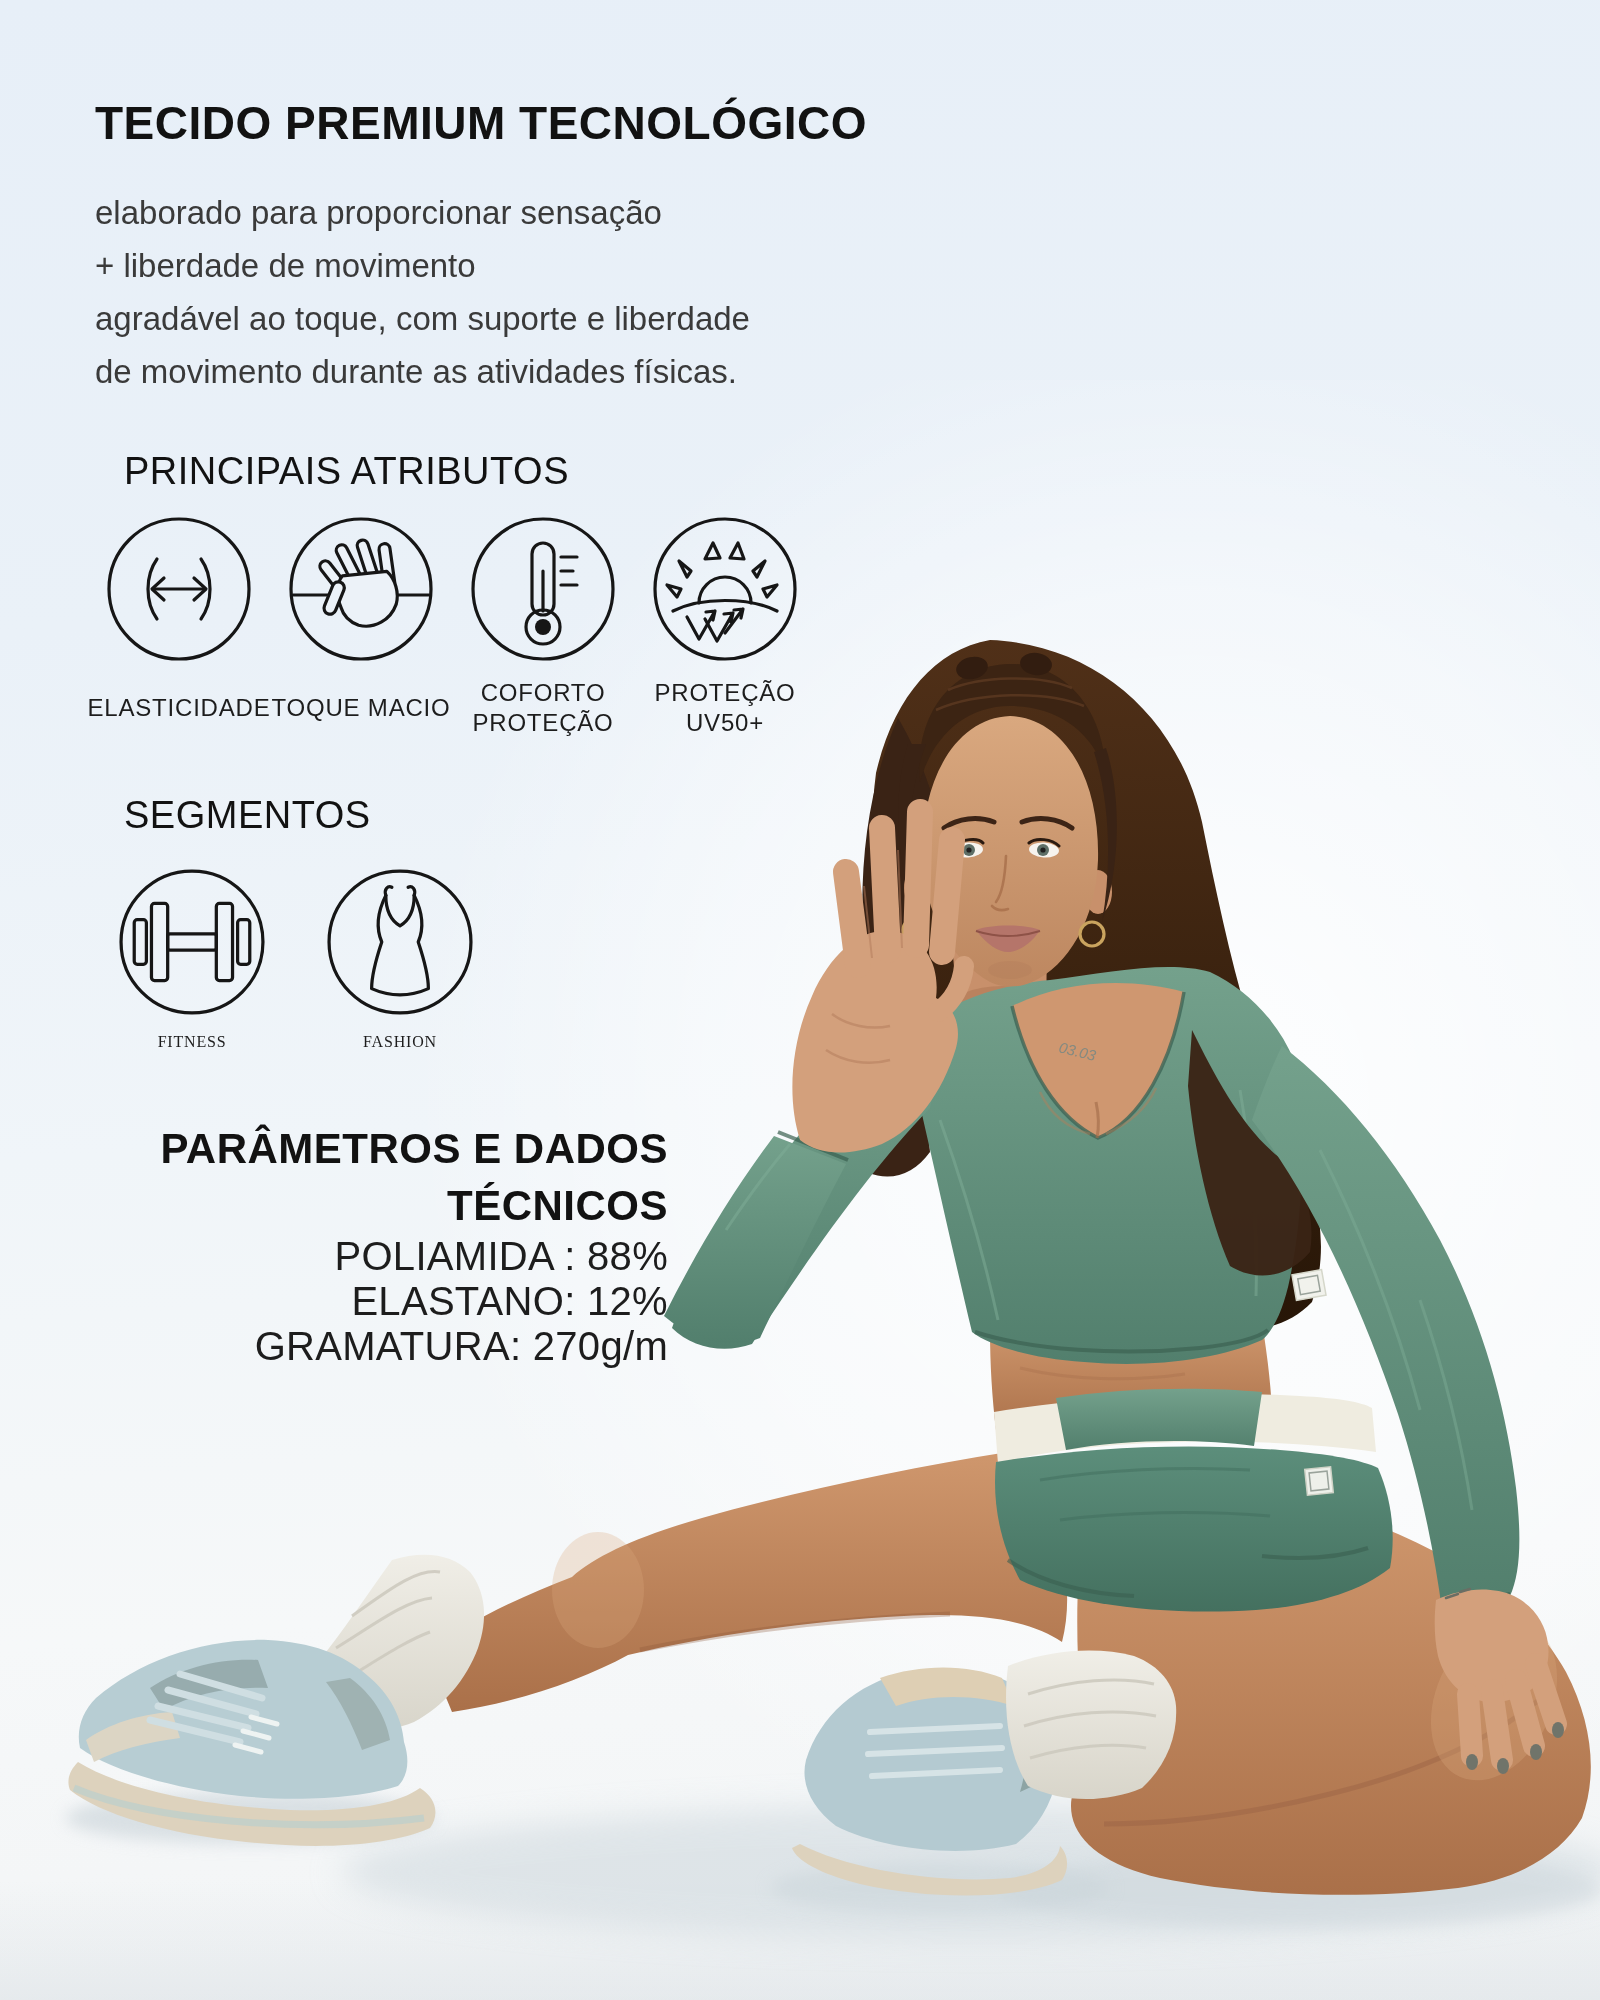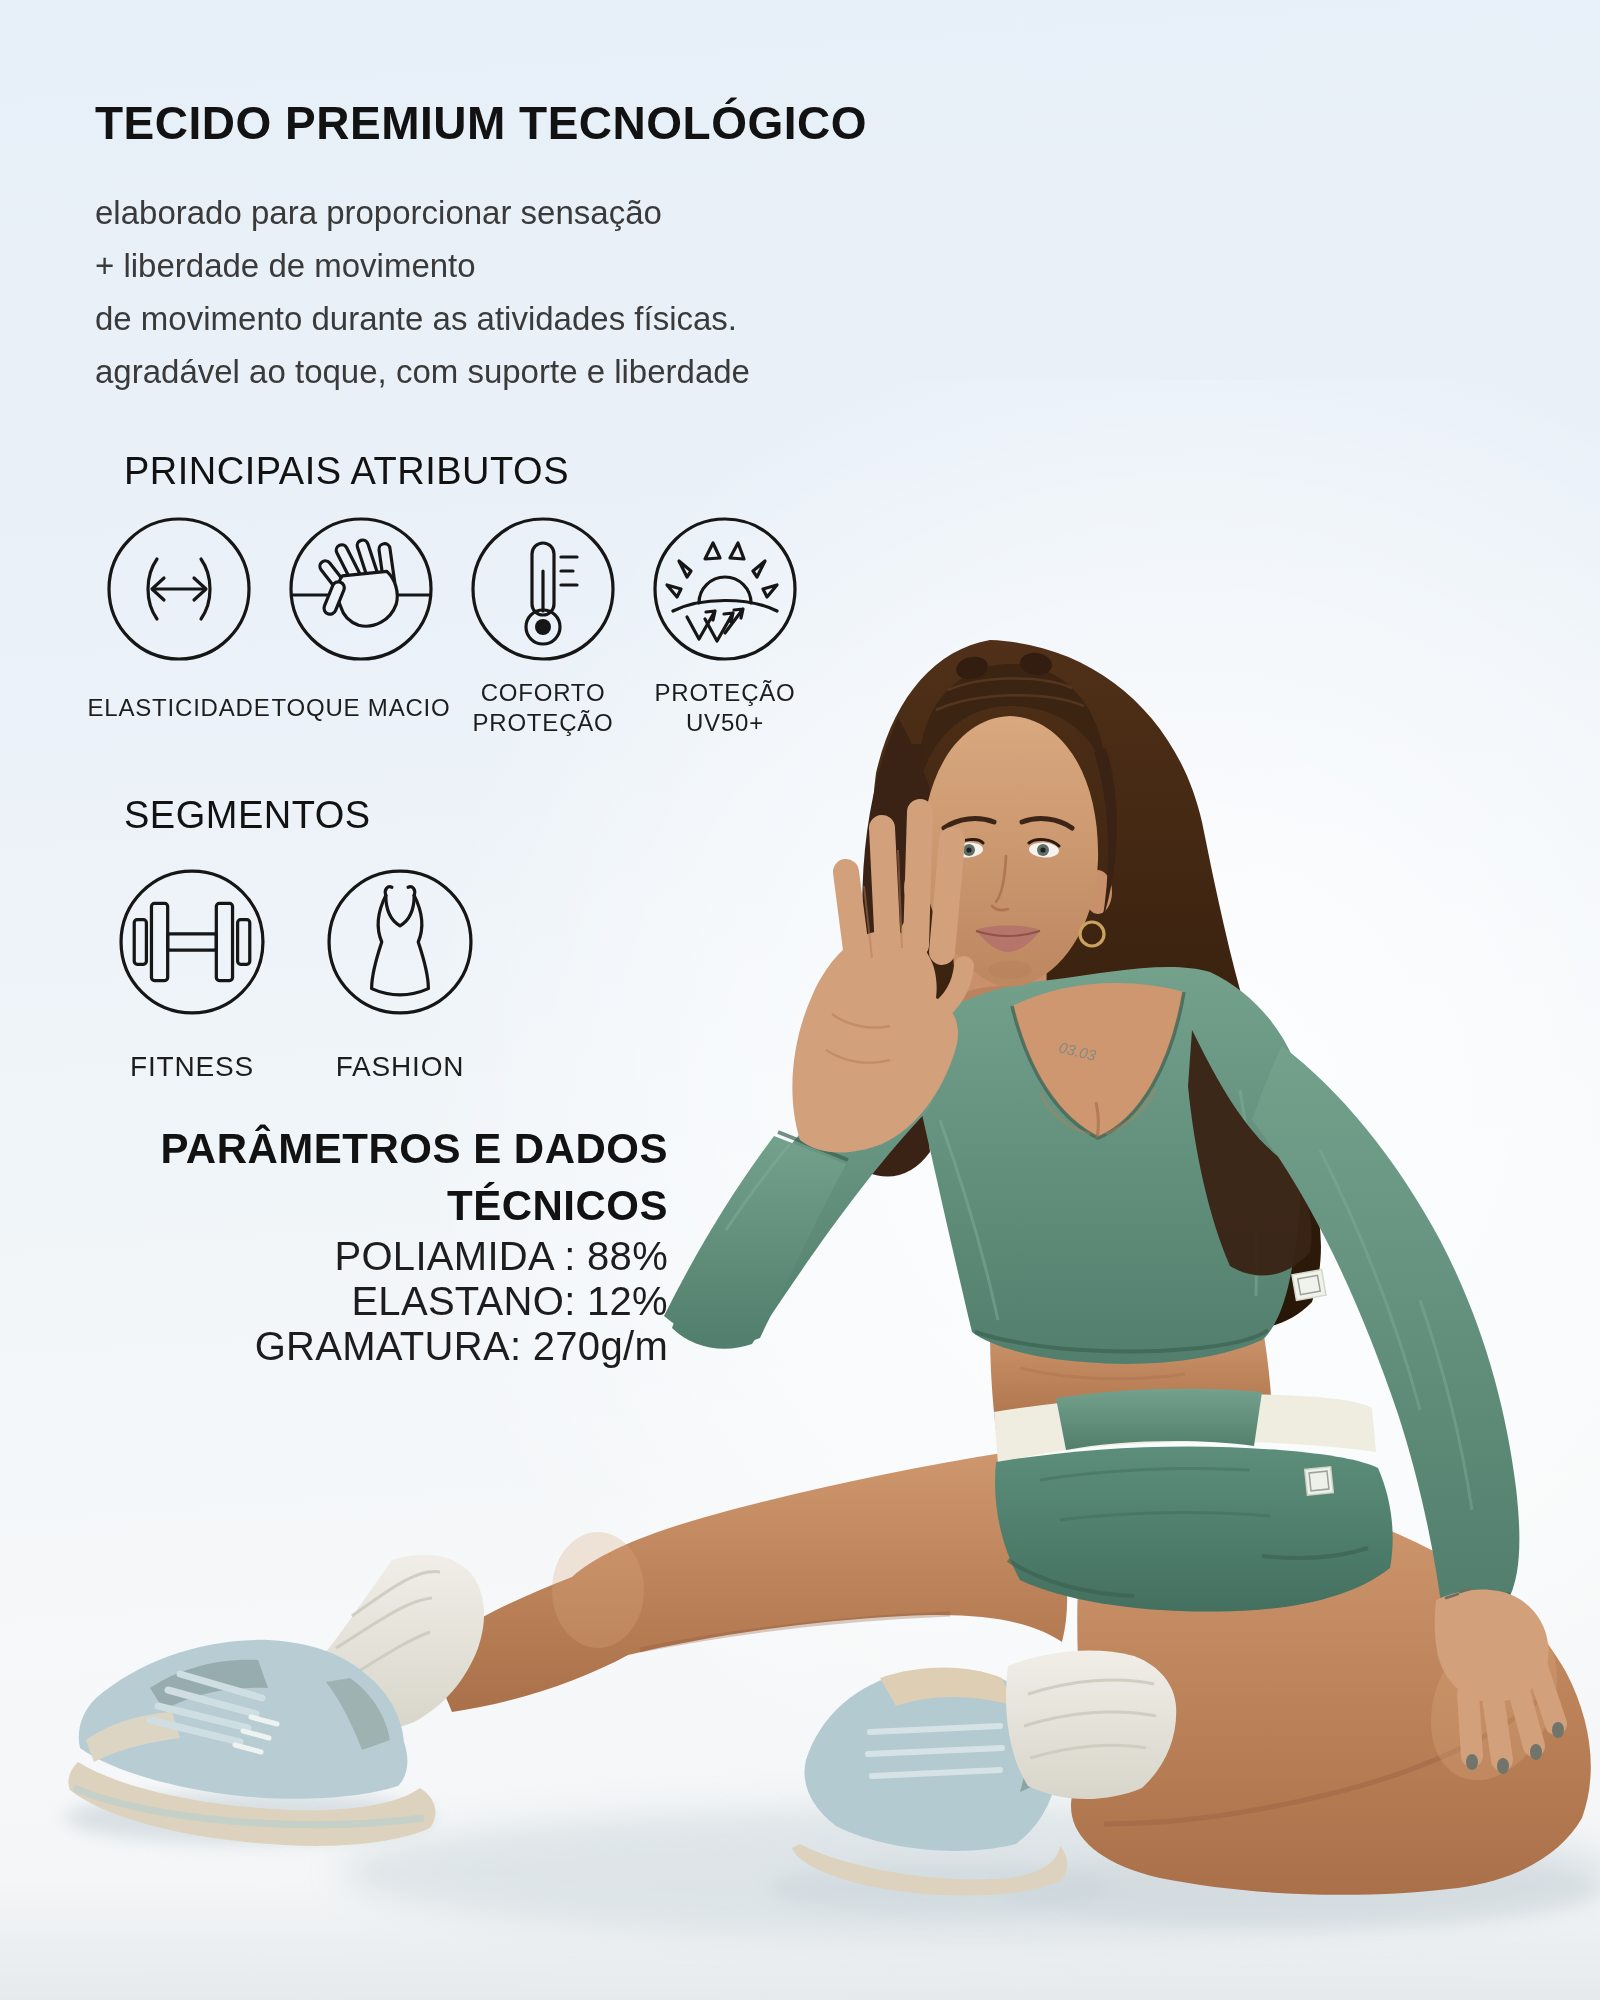--- a/index.html
+++ b/index.html
@@ -29,21 +29,21 @@
   .attributes h2{margin-bottom:22px;}
   .icon-row{display:flex;}
   .attr-item{width:182px;display:flex;flex-direction:column;align-items:center;}
   .attr-item .circle-icon{width:148px;height:148px;}
   .attr-label{margin-top:14px;height:62px;display:flex;flex-direction:column;justify-content:center;align-items:center;
     font-size:24px;font-weight:500;letter-spacing:.8px;color:#1d1d1d;line-height:30px;text-align:center;white-space:nowrap;}
   .segments{position:absolute;left:88px;top:794px;width:500px;}
   .segments h2{margin-bottom:30px;}
   .seg-item{width:208px;display:flex;flex-direction:column;align-items:center;}
   .seg-item .circle-icon{width:150px;height:150px;}
-  .seg-label{margin-top:34px;font-size:28px;font-weight:500;letter-spacing:.8px;color:#1d1d1d;}
+  .seg-label{margin-top:16px;font-size:16px;font-weight:500;letter-spacing:.8px;color:#1d1d1d;font-family:Liberation Serif, serif;}
   .params{position:absolute;left:108px;top:1120px;width:560px;text-align:right;}
   .params h2{font-size:42px;font-weight:800;letter-spacing:.5px;line-height:57px;color:var(--ink);}
   .param-row{font-size:40px;font-weight:400;letter-spacing:.3px;color:#1d1d1d;}
   .circle-icon .st{fill:none;stroke:var(--icon-stroke);stroke-width:3.2;stroke-linecap:round;stroke-linejoin:round;}
   .circle-icon .stf{fill:#ecf2f8;stroke:var(--icon-stroke);stroke-width:3.2;stroke-linejoin:round;}
 </style>
 </head>
 <body>
 
 <div class="page">
@@ -281,22 +281,22 @@
     <text x="1058" y="1052" transform="rotate(14 1058 1052)" font-size="15" font-style="italic" fill="#858a80">03.03</text>
   </svg>
 
   <div class="content">
 
     <section class="intro">
       <h1>TECIDO PREMIUM TECNOLÓGICO</h1>
       <div class="para">
         <div>elaborado para proporcionar sensação</div>
         <div>+ liberdade de movimento</div>
+        <div>agradável ao toque, com suporte e liberdade</div>
         <div>de movimento durante as atividades físicas.</div>
-        <div>agradável ao toque, com suporte e liberdade</div>
       </div>
     </section>
 
     <section class="attributes">
       <h2>PRINCIPAIS ATRIBUTOS</h2>
       <div class="icon-row">
 
         <div class="attr-item">
           <svg class="circle-icon" viewBox="0 0 148 148">
             <circle class="st" cx="74" cy="74" r="70"></circle>

